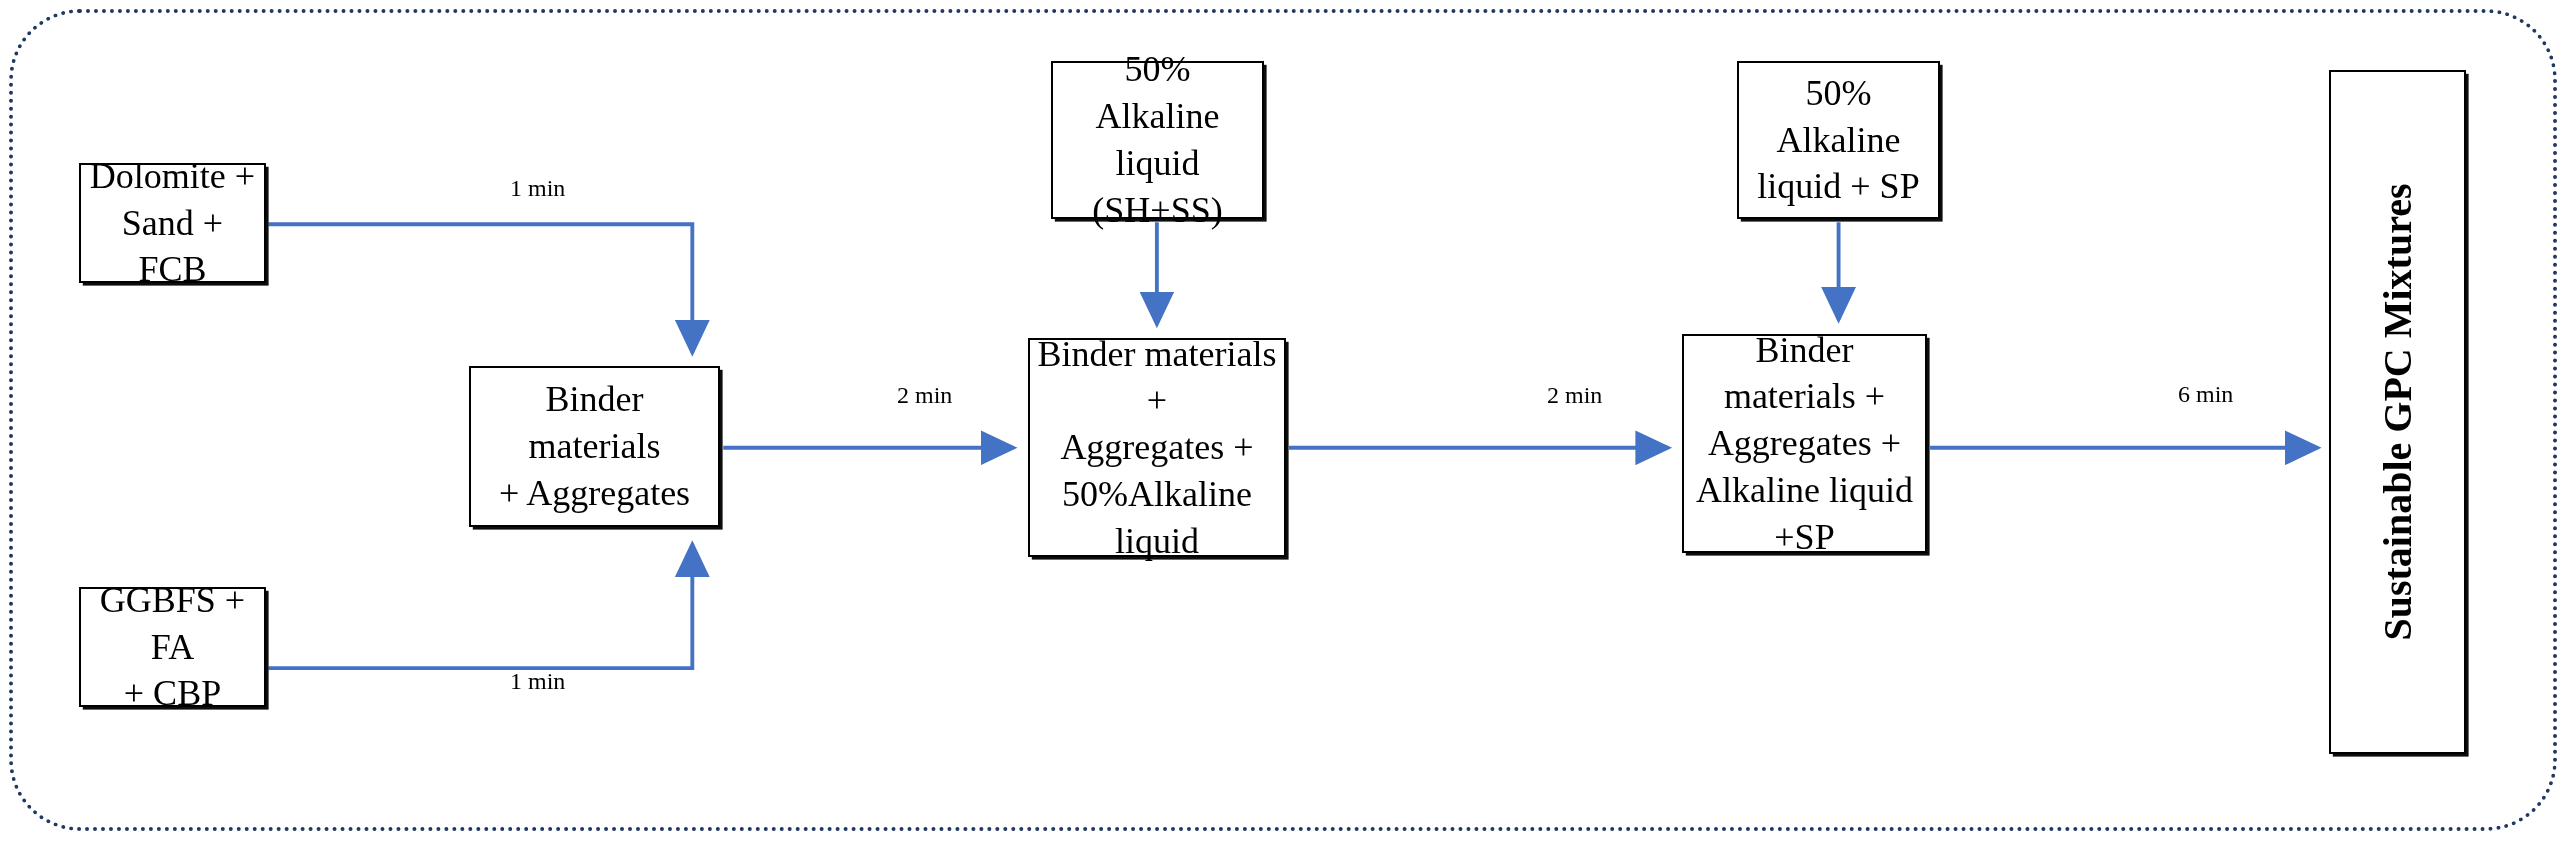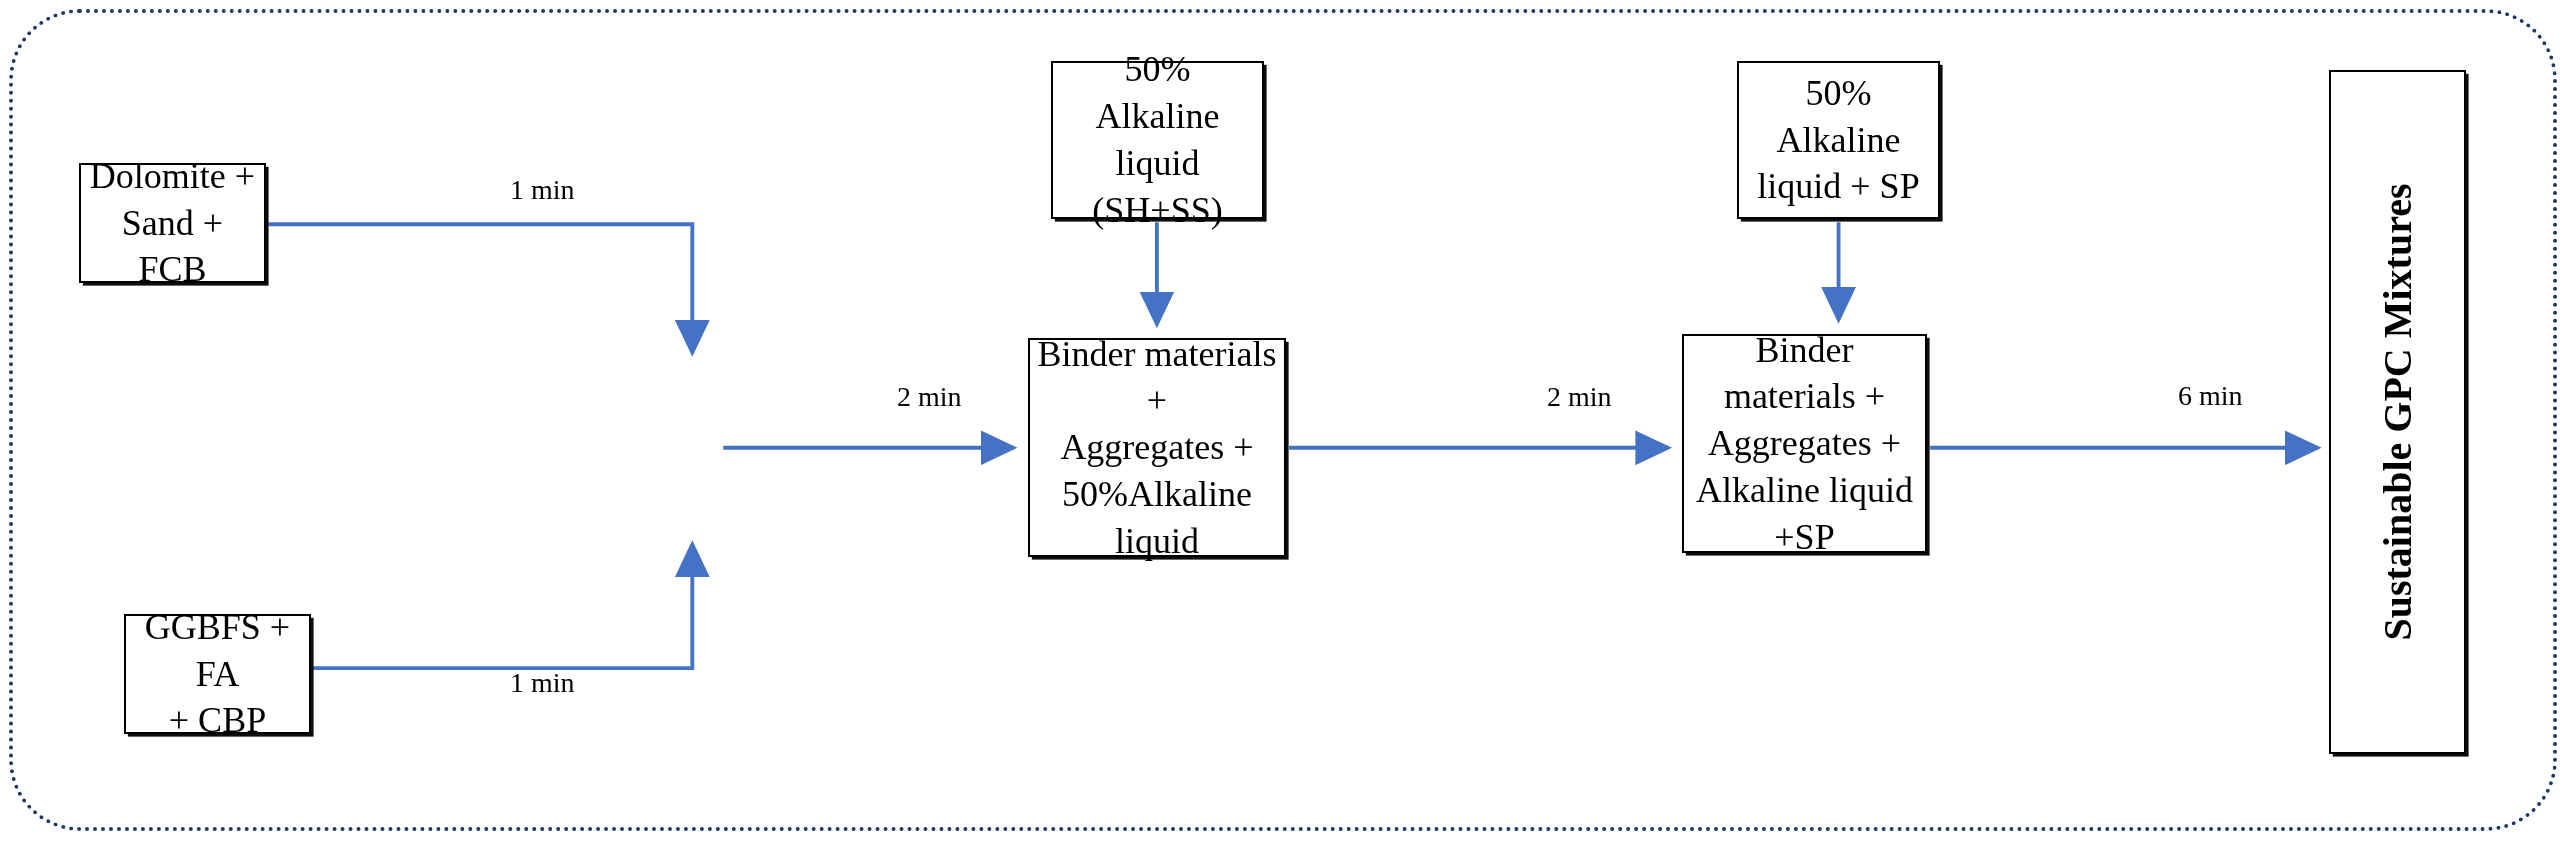--- a/index.html
+++ b/index.html
@@ -45,40 +45,40 @@
     display: block;
     width: 100%;
     padding: 0 6.4px;
     box-sizing: border-box;
     white-space: pre-line;
     line-height: 1.30;
     font-size: 36px;
   }
   
   #box-dolomite     { left:79px;  top:163px;  width:187px; height:120px; }
-  #box-ggbfs        { left:79px;  top:614px;  width:187px; height:120px;margin-left:45px; }
+  #box-ggbfs        { left:79px;  top:587px;  width:187px; height:120px; }
   #box-binder-agg   { left:469px;  top:366px;  width:251px; height:161px; }
   #box-alk-sh-ss    { left:1051px; top:61px;   width:213px; height:158px; }
   #box-alk-sp       { left:1737px; top:61px;   width:203px; height:158px; }
   #box-binder-alk50 { left:1028px; top:338px;  width:258px; height:219px; }
   #box-binder-alksp { left:1682px; top:334px;  width:245px; height:219px; }
   #box-gpc          { left:2329px; top:70px;  width:137px; height:684px; }
 
   #box-gpc .txt {
     transform: rotate(-90deg);
     white-space: nowrap;
     font-weight: bold;
     font-size: 40px;
     width: auto;
   }
 
   
   .edge-label {
     position: absolute;
-    font-size: 28px;
+    font-size: 24px;
     color: #000000;
     white-space: nowrap;
     line-height: 1;
   }
   #label-1min-top    { left:510px;  top:176px; }
   #label-1min-bottom { left:510px;  top:669px; }
   #label-2min-a      { left:897px; top:383px; }
   #label-2min-b      { left:1547px; top:383px; }
   #label-3min        { left:2178px; top:382px; }
 
@@ -138,20 +138,24 @@
   <div class="box" id="box-dolomite">
     <span class="txt">Dolomite +
 Sand + FCB</span>
   </div>
 
   <div class="box" id="box-ggbfs">
     <span class="txt">GGBFS + FA
 + CBP</span>
   </div>
 
+  <div class="box" id="box-binder-agg">
+    <span class="txt">Binder materials
++ Aggregates</span>
+  </div>
 
   <div class="box" id="box-alk-sh-ss">
     <span class="txt">50% Alkaline
 liquid (SH+SS)</span>
   </div>
 
   <div class="box" id="box-alk-sp">
     <span class="txt">50% Alkaline
 liquid + SP</span>
   </div>

